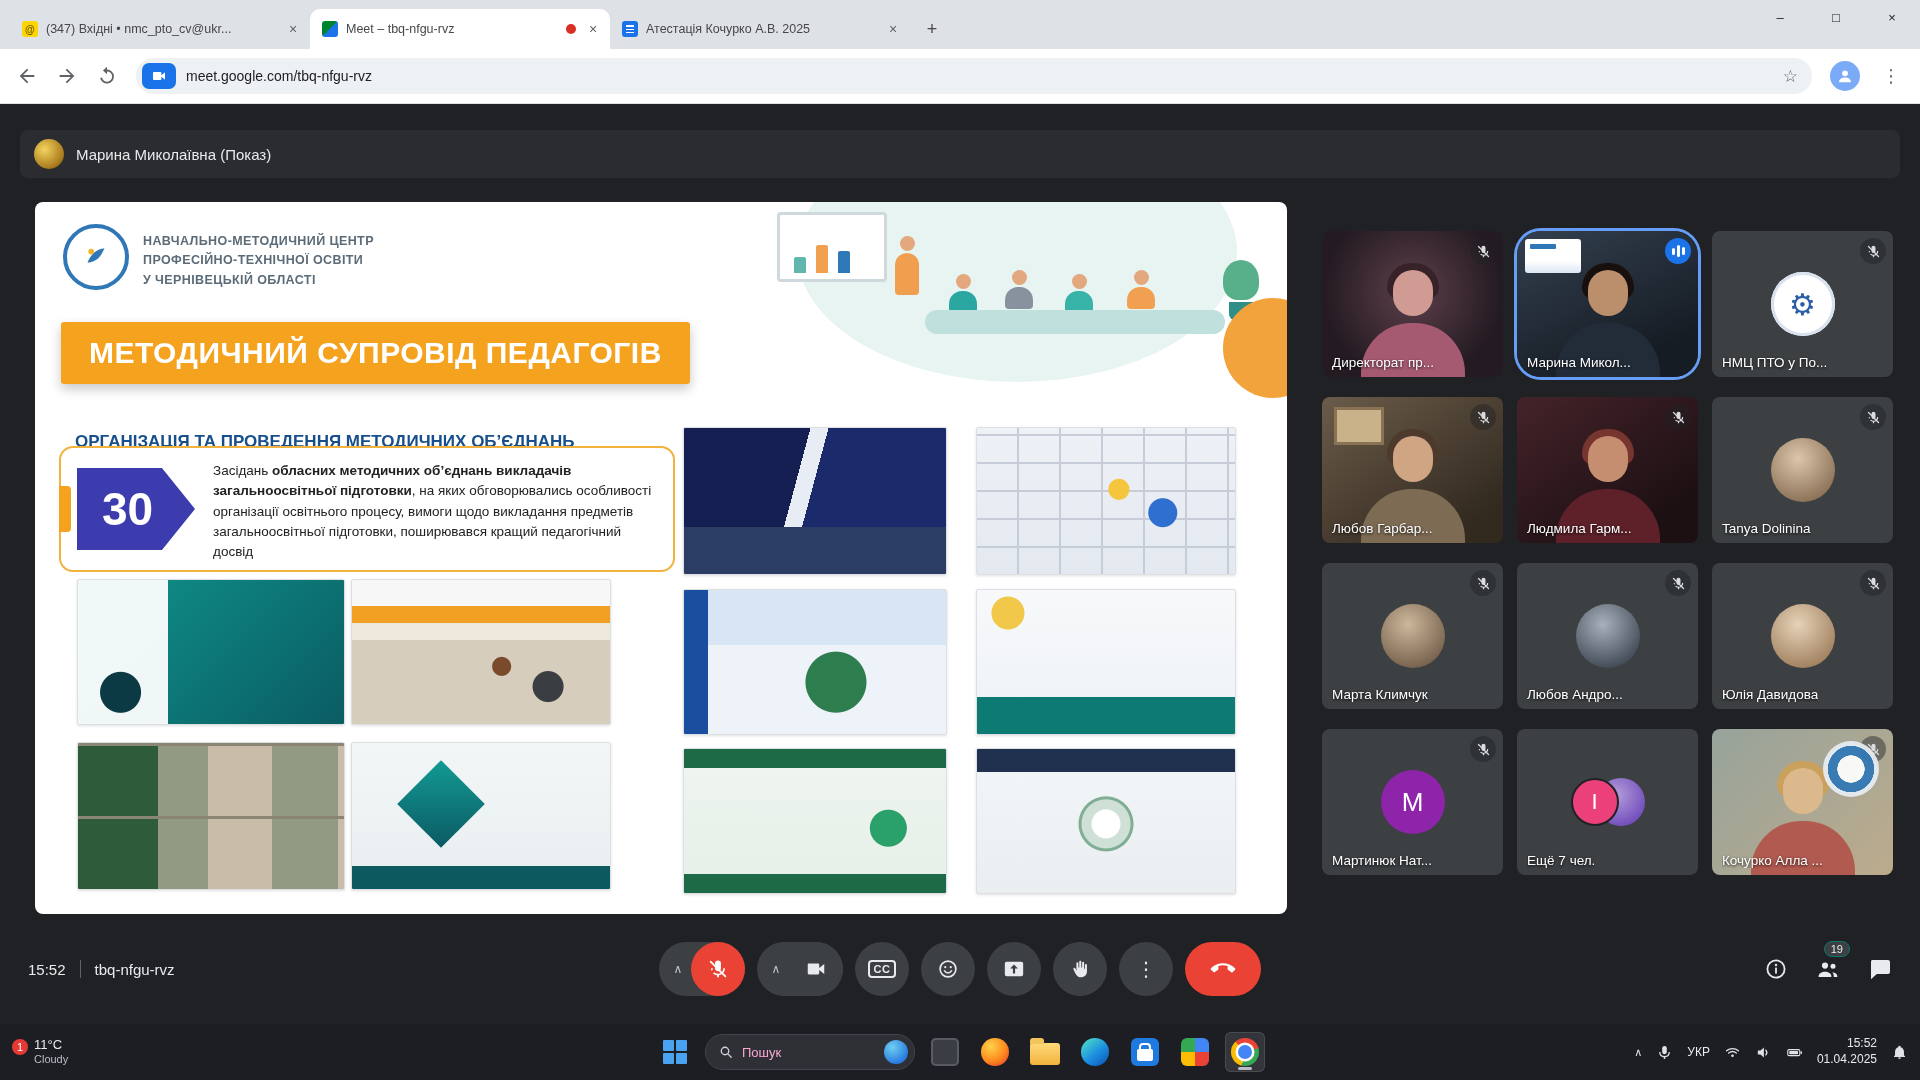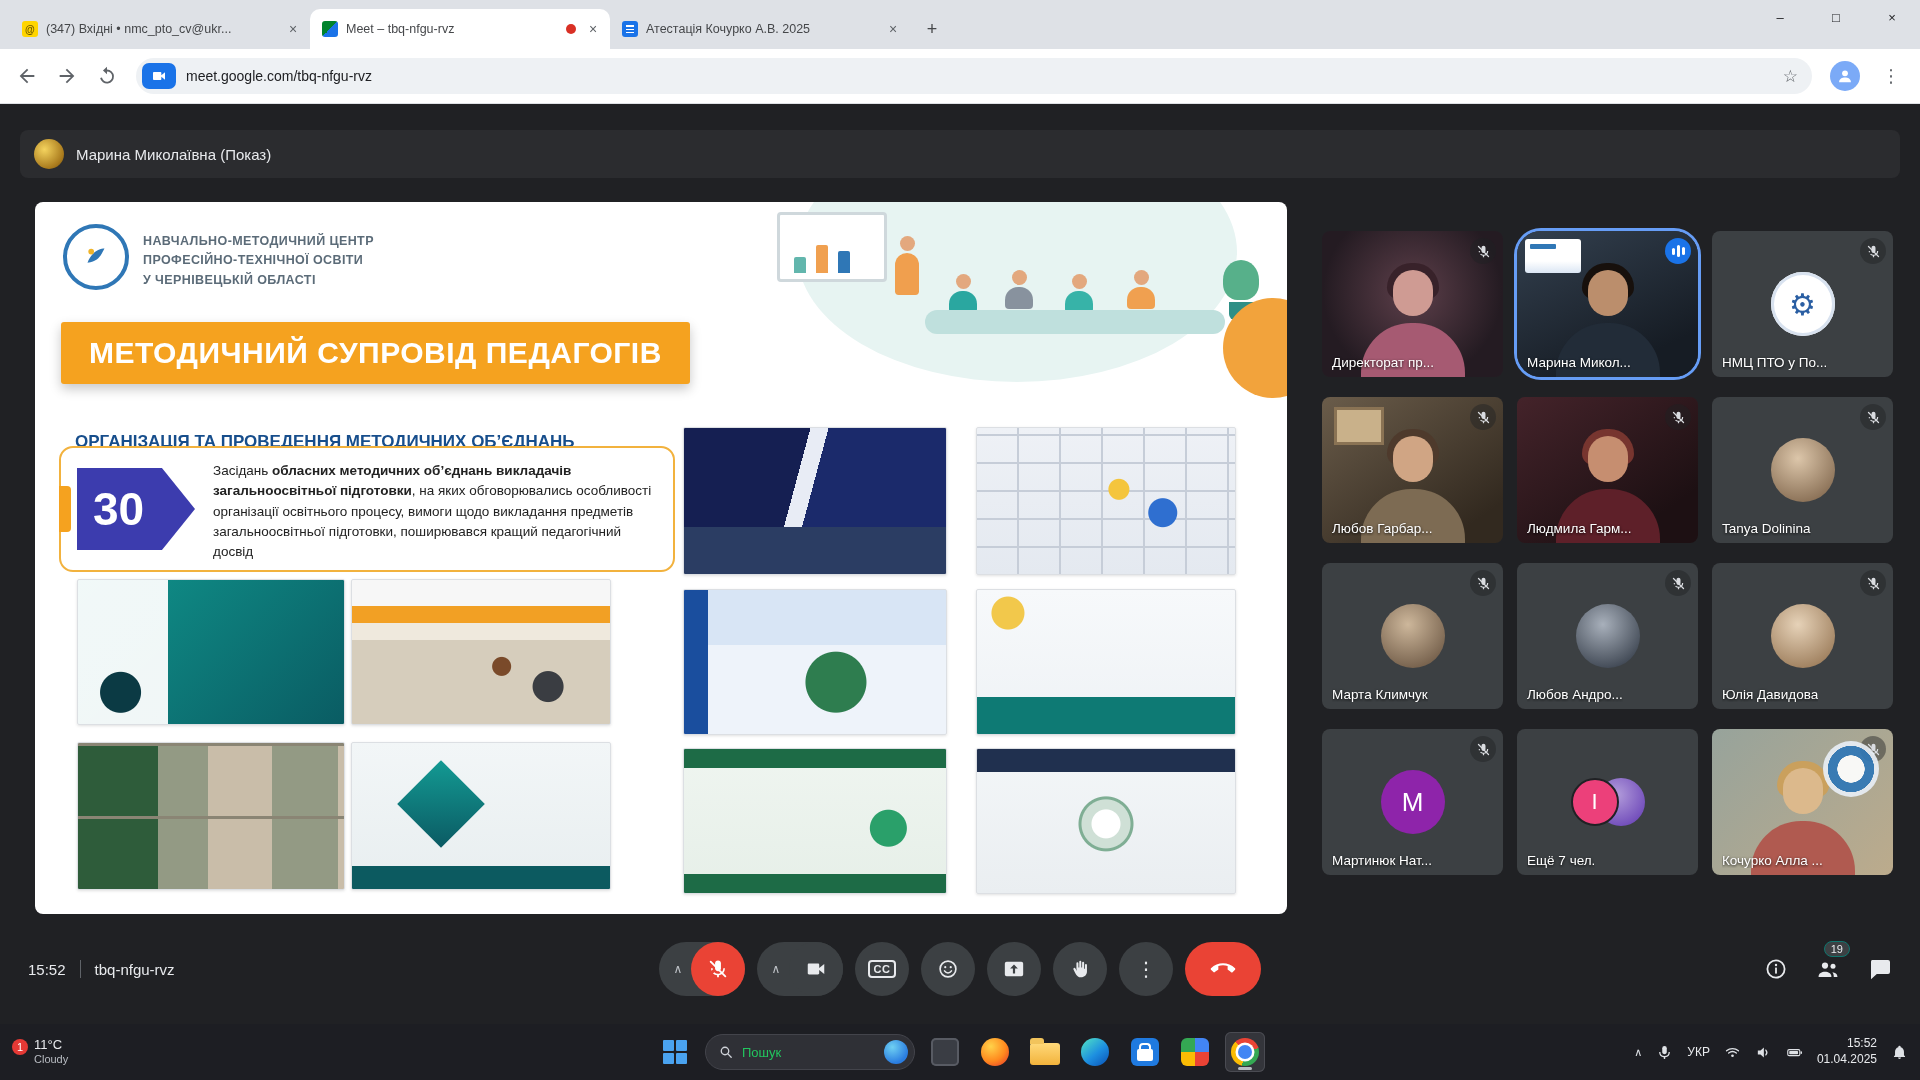--- a/index.html
+++ b/index.html
@@ -66,21 +66,21 @@
   .plant .pot{display:block;width:24px;height:18px;background:#2f8f86;margin:2px auto 0;border-radius:0 0 6px 6px;}
   .s-orange{position:absolute;right:-36px;top:96px;width:100px;height:100px;border-radius:50%;background:#f2a33c;}
 
   .s-logo{position:absolute;left:28px;top:22px;width:58px;height:58px;border-radius:50%;border:4px solid #2f77b6;background:#fff;display:flex;align-items:center;justify-content:center;}
   .s-logo svg{width:34px;height:34px;}
   .s-org{position:absolute;left:108px;top:30px;font-size:12.5px;font-weight:bold;color:#5b6b78;letter-spacing:.4px;line-height:1.55;}
   .s-title{position:absolute;left:26px;top:120px;background:#f5a21f;color:#fff;font-size:30px;font-weight:bold;padding:14px 28px;border-radius:3px;box-shadow:0 5px 12px rgba(0,0,0,.22);letter-spacing:.5px;}
   .s-sub{position:absolute;left:40px;top:210px;color:#174e8c;font-size:17px;font-weight:bold;margin-top:20px;}
   .s-stat{position:absolute;left:24px;top:244px;width:612px;height:122px;border:2px solid #f2b23e;border-radius:14px;background:#fff;}
   .s-stat-flag{position:absolute;left:-2px;top:38px;width:12px;height:46px;background:#f5a21f;border-radius:0 4px 4px 0;}
-  .s-arrow{position:absolute;left:16px;top:20px;width:118px;height:82px;background:#3c3cae;clip-path:polygon(0 0,72% 0,100% 50%,72% 100%,0 100%);display:flex;align-items:center;padding-left:16px;color:#fff;font-size:46px;font-weight:bold;box-sizing:border-box;}
+  .s-arrow{position:absolute;left:16px;top:20px;width:118px;height:82px;background:#3c3cae;clip-path:polygon(0 0,72% 0,100% 50%,72% 100%,0 100%);display:flex;align-items:center;padding-left:25px;color:#fff;font-size:46px;font-weight:bold;box-sizing:border-box;}
   .s-stat-text{position:absolute;left:152px;top:13px;width:448px;font-size:13.5px;line-height:1.5;color:#222;}
 
   
   .th{position:absolute;border:1px solid #dcdfe3;border-radius:2px;box-shadow:0 1px 3px rgba(0,0,0,.12);}
   .th1{left:648px;top:225px;width:262px;height:146px;background:linear-gradient(0deg,#2b3d63 0 32%,transparent 32%),linear-gradient(105deg,#151f52 0 42%,#e8ecf5 42% 48%,#1b2a6b 48%);}
   .th2{left:941px;top:225px;width:258px;height:146px;background:radial-gradient(circle at 72% 58%,#2f6fd0 0 14px,transparent 15px),radial-gradient(circle at 55% 42%,#f4c53d 0 10px,transparent 11px),repeating-linear-gradient(0deg,transparent 0 26px,#c6cdd8 26px 28px),repeating-linear-gradient(90deg,transparent 0 40px,#c6cdd8 40px 42px),linear-gradient(#eef1f6,#e4e9f0);}
   .th3{left:42px;top:377px;width:266px;height:144px;background:radial-gradient(circle at 16% 78%,#0b3a44 0 20px,transparent 21px),linear-gradient(90deg,rgba(255,255,255,.94) 0 34%,transparent 34%),linear-gradient(135deg,#10948c,#0a5c63);}
   .th4{left:316px;top:377px;width:258px;height:144px;background:radial-gradient(circle at 76% 74%,#3a3d42 0 15px,transparent 16px),radial-gradient(circle at 58% 60%,#7a4a2a 0 9px,transparent 10px),linear-gradient(0deg,#d6cdbc 0 58%,transparent 58%),linear-gradient(#f7f7f7 0 18%,#f2a024 18% 30%,#efe9dd 30%);}
   .th5{left:648px;top:387px;width:262px;height:144px;background:linear-gradient(90deg,#1a4e9e 0 9%,transparent 9%),radial-gradient(circle at 58% 64%,#2e7d4f 0 30px,transparent 31px),linear-gradient(0deg,#eef3fa 0 62%,#d8e5f5 62% 100%);}
   .th6{left:941px;top:387px;width:258px;height:144px;background:radial-gradient(circle at 12% 16%,#f2c84b 0 16px,transparent 17px),linear-gradient(0deg,#0e7a74 0 26%,transparent 26%),linear-gradient(#f7f9fb,#eef2f5);}
@@ -159,21 +159,21 @@
   .wtemp{font-size:13px;}
   .wcond{font-size:11px;color:#b8bcc2;}
   .tb-center{position:absolute;left:50%;top:50%;transform:translate(-50%,-50%);display:flex;align-items:center;gap:10px;}
   .tbicon{width:40px;height:40px;border-radius:6px;display:flex;align-items:center;justify-content:center;position:relative;}
   .tbicon.active{background:#34353b;box-shadow:inset 0 0 0 1px #4a4b52;}
   .tbicon.active::after{content:"";position:absolute;bottom:2px;left:50%;transform:translateX(-50%);width:14px;height:3px;border-radius:2px;background:#b9bdc4;}
   .startlogo{display:grid;grid-template-columns:11px 11px;gap:2px;}
   .startlogo i{width:11px;height:11px;background:#4aa3f0;display:block;border-radius:1px;}
   .searchpill{width:210px;height:36px;border-radius:18px;background:#2f3036;border:1px solid #43444b;display:flex;align-items:center;gap:8px;padding:0 6px 0 12px;box-sizing:border-box;}
   .spmag{width:16px;height:16px;color:#cfd2d8;}
-  .sptxt{flex:1;font-size:13px;color:#22c55e;}
+  .sptxt{flex:1;font-size:13px;color:#f9a8d4;}
   .spball{width:24px;height:24px;border-radius:50%;background:radial-gradient(circle at 35% 30%,#6fd0f2,#2a7de1 70%);}
   .ic-dark{width:28px;height:28px;border-radius:5px;background:#3a3d44;box-shadow:inset 0 0 0 2px #585b63;}
   .ic-ff{width:28px;height:28px;border-radius:50%;background:radial-gradient(circle at 35% 30%,#ffd24a,#ff8a1e 55%,#e5392b 95%);}
   .ic-folder{width:30px;height:22px;border-radius:3px;background:linear-gradient(#ffd97a,#f2b33c);position:relative;margin-top:4px;}
   .ic-folder::before{content:"";position:absolute;left:0;top:-5px;width:14px;height:6px;border-radius:3px 3px 0 0;background:#f2c45c;}
   .ic-edge{width:28px;height:28px;border-radius:50%;background:linear-gradient(140deg,#49d6c9 10%,#1d8fe0 55%,#0a50b4);}
   .ic-store{width:28px;height:28px;border-radius:6px;background:#1f7ae0;position:relative;display:flex;align-items:flex-end;justify-content:center;}
   .ic-store::before{content:"";width:16px;height:12px;background:#fff;border-radius:2px;margin-bottom:5px;}
   .ic-store::after{content:"";position:absolute;top:5px;width:8px;height:6px;border:2px solid #fff;border-bottom:none;border-radius:4px 4px 0 0;}
   .ic-photos{width:28px;height:28px;border-radius:6px;background:conic-gradient(#4285f4 0 25%,#ea4335 0 50%,#fbbc04 0 75%,#34a853 0);}

